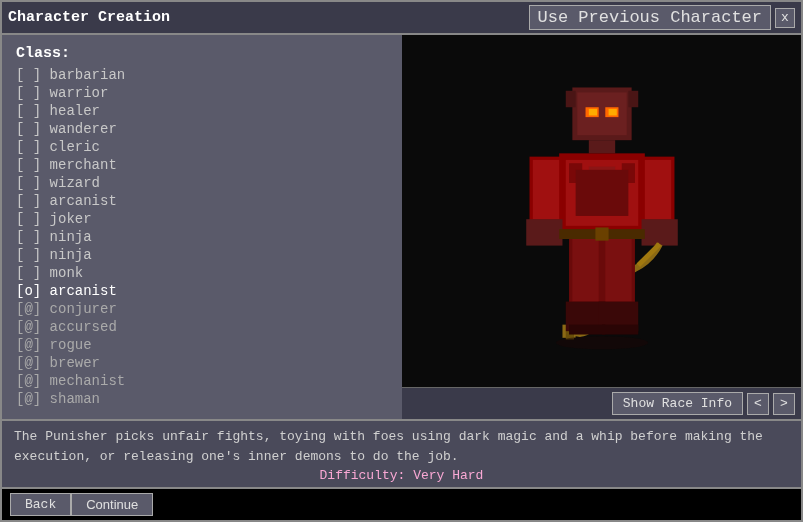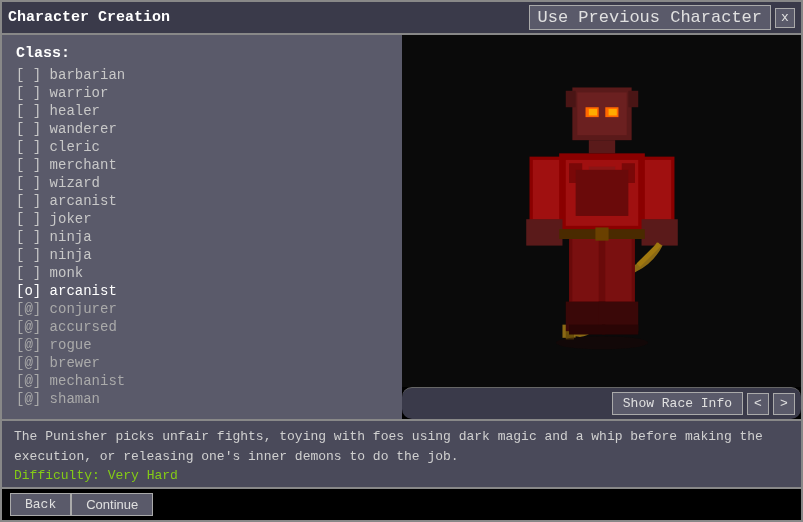--- a/index.html
+++ b/index.html
@@ -132,21 +132,20 @@
     }
 
     .race-info-bar {
       display: flex;
       align-items: center;
       justify-content: flex-end;
       background: #3a3a4a;
       padding: 4px 6px;
       gap: 4px;
       border-top: 1px solid #666;
-      border-radius: 10px;
     }
 
     .show-race-btn {
       background: #5a5a6a;
       border: 1px solid #aaa;
       color: #e0e0e0;
       padding: 3px 10px;
       cursor: pointer;
       font-family: 'Courier New', Courier, monospace;
       font-size: 13px;
@@ -175,21 +174,22 @@
 
     .description-text {
       font-size: 13px;
       color: #d0d0d0;
       line-height: 1.5;
       margin-bottom: 2px;
     }
 
     .difficulty-text {
       font-size: 13px;
-      color: #84cc16;
+      color: #f9a8d4;
+      text-align: center;
     }
 
     .footer-bar {
       display: flex;
       align-items: center;
       background: #000000;
       border-top: 2px solid #888;
       padding: 4px 8px;
       flex-shrink: 0;
     }

